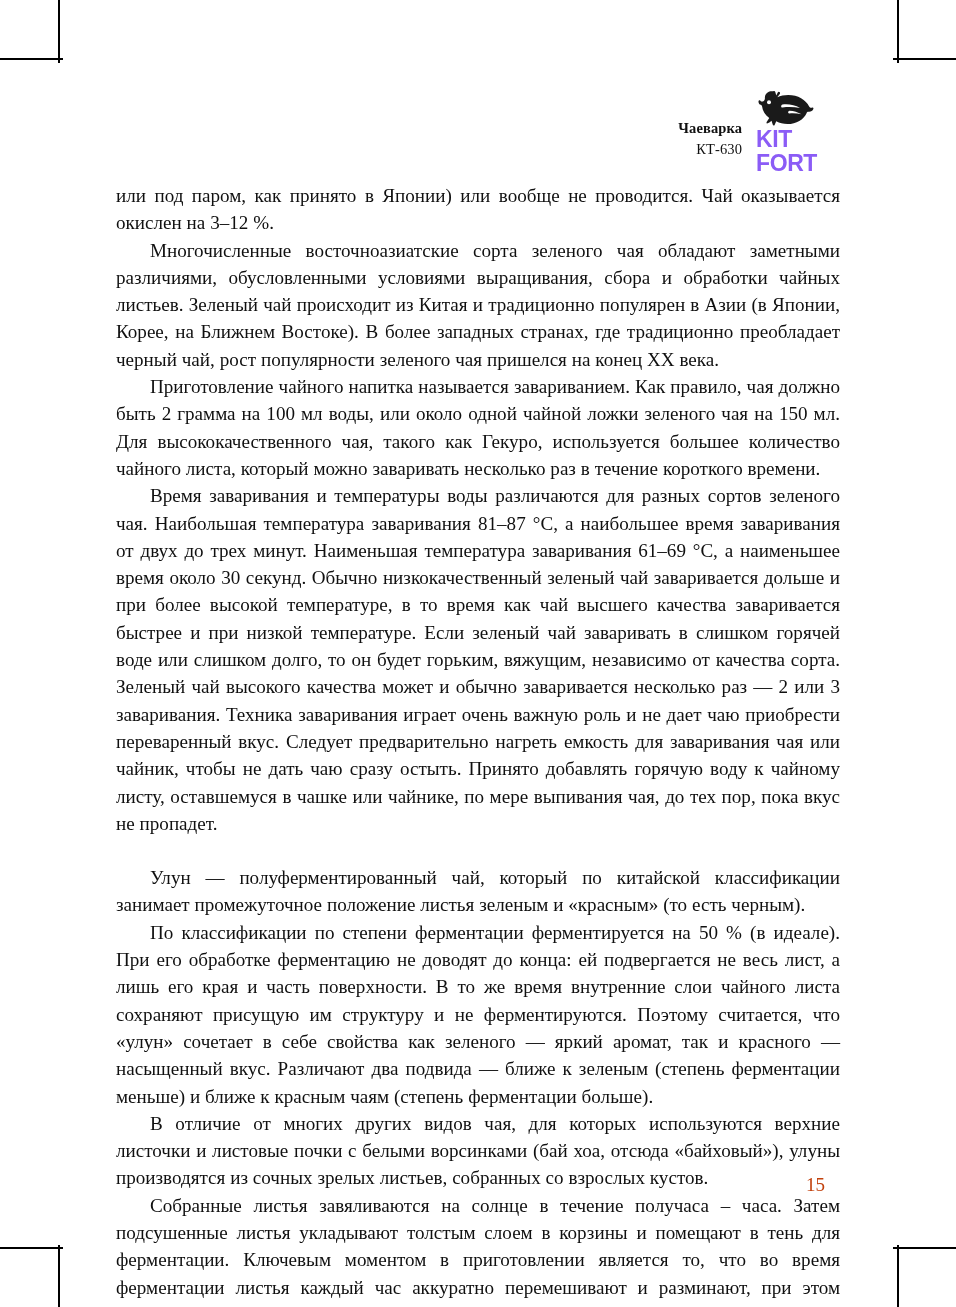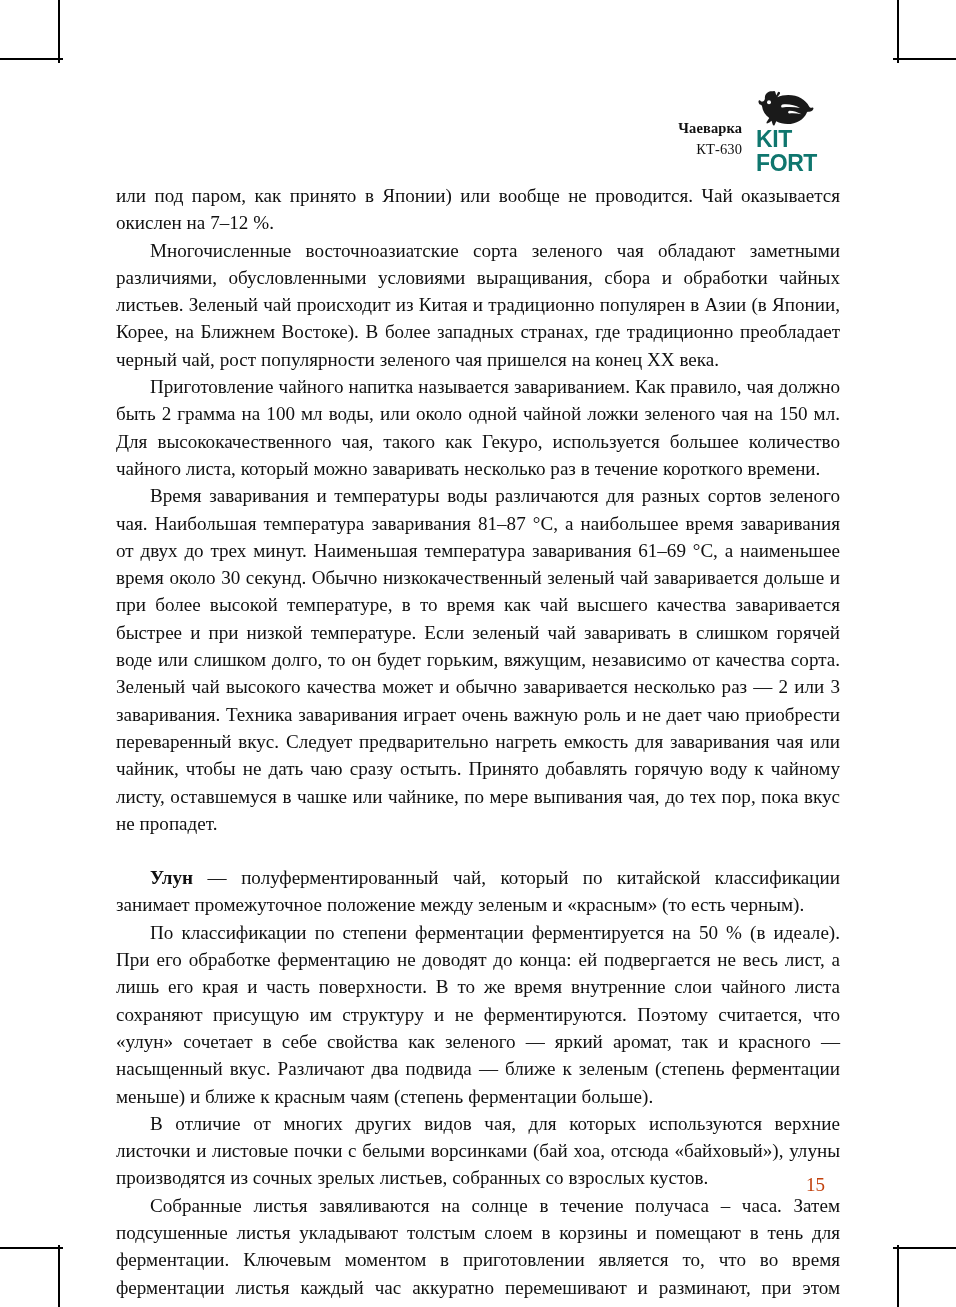--- a/index.html
+++ b/index.html
@@ -70,21 +70,21 @@
     height: 38px;
     margin-left: 2px;
     display: block;
   }
   .brand-word {
     font-family: "Liberation Sans", "DejaVu Sans", sans-serif;
     font-weight: bold;
     font-size: 23px;
     line-height: 0.96;
     letter-spacing: -0.4px;
-    color: #0f766e;
+    color: #8b5cf6;
     margin-top: 2px;
   }
 
   
   .content {
     position: absolute;
     left: 116px;
     top: 182px;
     width: 724px;
   }
@@ -92,21 +92,21 @@
     margin: 0;
     font-size: 19.1px;
     line-height: 27.3px;
     text-align: justify;
     text-indent: 34px;
     hyphens: manual;
     word-spacing: 0.1px;
   }
   p.no-indent { text-indent: 0; }
   p.section-lead { margin-top: 27px; }
-  .term { font-weight: bold; }
+  .term { font-weight: normal; }
 
   
   .folio {
     position: absolute;
     left: 806px;
     top: 1174px;
     font-size: 19px;
     color: #c2410c;
   }
 </style>
@@ -137,27 +137,27 @@
         <path fill="#ffffff" d="M49.0 33.0c12.0-1.5 25.0 1.0 35.0 7.0-11.0-2.0-23.0-2.5-35.0-1.0-1.6.2-2.7-.6-2.7-2.0 0-1.9 1.0-3.7 2.7-4.0z"></path>
         <path fill="#ffffff" d="M63.0 45.5c8.5.5 17.0 3.0 24.0 7.0-8.0-1.8-16.5-2.4-24.5-1.6-1.5.1-2.4-.8-2.2-2.2.2-1.7 1.2-3.3 2.7-3.2z"></path>
       </svg>
       <div class="brand-word">KIT</div>
       <div class="brand-word">FORT</div>
     </div>
   </div>
 
   <div class="content">
 
-    <p class="body-par no-indent">или под паром, как принято в Японии) или вообще не проводится. Чай оказывается окислен на 7–12 %.</p>
+    <p class="body-par no-indent">или под паром, как принято в Японии) или вообще не проводится. Чай оказывается окислен на 3–12 %.</p>
     <p class="body-par">Многочисленные восточноазиатские сорта зеленого чая обладают заметными различиями, обусловленными условиями выращивания, сбора и обработки чайных листьев. Зеленый чай происходит из Китая и традиционно популярен в Азии (в Японии, Корее, на Ближнем Востоке). В более западных странах, где традиционно преобладает черный чай, рост популярности зеленого чая пришелся на конец XX века.</p>
     <p class="body-par">Приготовление чайного напитка называется завариванием. Как правило, чая должно быть 2 грамма на 100 мл воды, или около одной чайной ложки зеленого чая на 150 мл. Для высококачественного чая, такого как Гекуро, используется большее количество чайного листа, который можно заваривать несколько раз в течение короткого времени.</p>
     <p class="body-par">Время заваривания и температуры воды различаются для разных сортов зеленого чая. Наибольшая температура заваривания 81–87 °C, а наибольшее время заваривания от двух до трех минут. Наименьшая температура заваривания 61–69 °C, а наименьшее время около 30 секунд. Обычно низкокачественный зеленый чай заваривается дольше и при более высокой температуре, в то время как чай высшего качества заваривается быстрее и при низкой температуре. Если зеленый чай заваривать в слишком горячей воде или слишком долго, то он будет горьким, вяжущим, независимо от качества сорта. Зеленый чай высокого качества может и обычно заваривается несколько раз — 2 или 3 заваривания. Техника заваривания играет очень важную роль и не дает чаю приобрести переваренный вкус. Следует предварительно нагреть емкость для заваривания чая или чайник, чтобы не дать чаю сразу остыть. Принято добавлять горячую воду к чайному листу, оставшемуся в чашке или чайнике, по мере выпивания чая, до тех пор, пока вкус не пропадет.</p>
 
     <p class="body-par section-lead">
-      <span class="term">Улун</span><span> — полуферментированный чай, который по китайской классификации занимает промежуточное положение между зеленым и «красным» (то есть черным).</span>
+      <span class="term">Улун</span><span> — полуферментированный чай, который по китайской классификации занимает промежуточное положение листья зеленым и «красным» (то есть черным).</span>
     </p>
 
     <p class="body-par">По классификации по степени ферментации ферментируется на 50 % (в идеале). При его обработке ферментацию не доводят до конца: ей подвергается не весь лист, а лишь его края и часть поверхности. В то же время внутренние слои чайного листа сохраняют присущую им структуру и не ферментируются. Поэтому считается, что «улун» сочетает в себе свойства как зеленого — яркий аромат, так и красного — насыщенный вкус. Различают два подвида — ближе к зеленым (степень ферментации меньше) и ближе к красным чаям (степень ферментации больше).</p>
     <p class="body-par">В отличие от многих других видов чая, для которых используются верхние листочки и листовые почки с белыми ворсинками (бай хоа, отсюда «байховый»), улуны производятся из сочных зрелых листьев, собранных со взрослых кустов.</p>
     <p class="body-par">Собранные листья завяливаются на солнце в течение получаса – часа. Затем подсушенные листья укладывают толстым слоем в корзины и помещают в тень для ферментации. Ключевым моментом в приготовлении является то, что во время ферментации листья каждый час аккуратно перемешивают и разминают, при этом стараясь не ломать. Такая обработка приводит к неравномерной ферментации — в большей степени с краев листьев. В зависимости от длительности процесса и особенностей сырья достигается различная степень ферментации — от 20 % до 60 % (для большинства улунов она находится в пределах 40–50 %).</p>
   </div>
 
   <div class="folio">15</div>
 
 </div>

